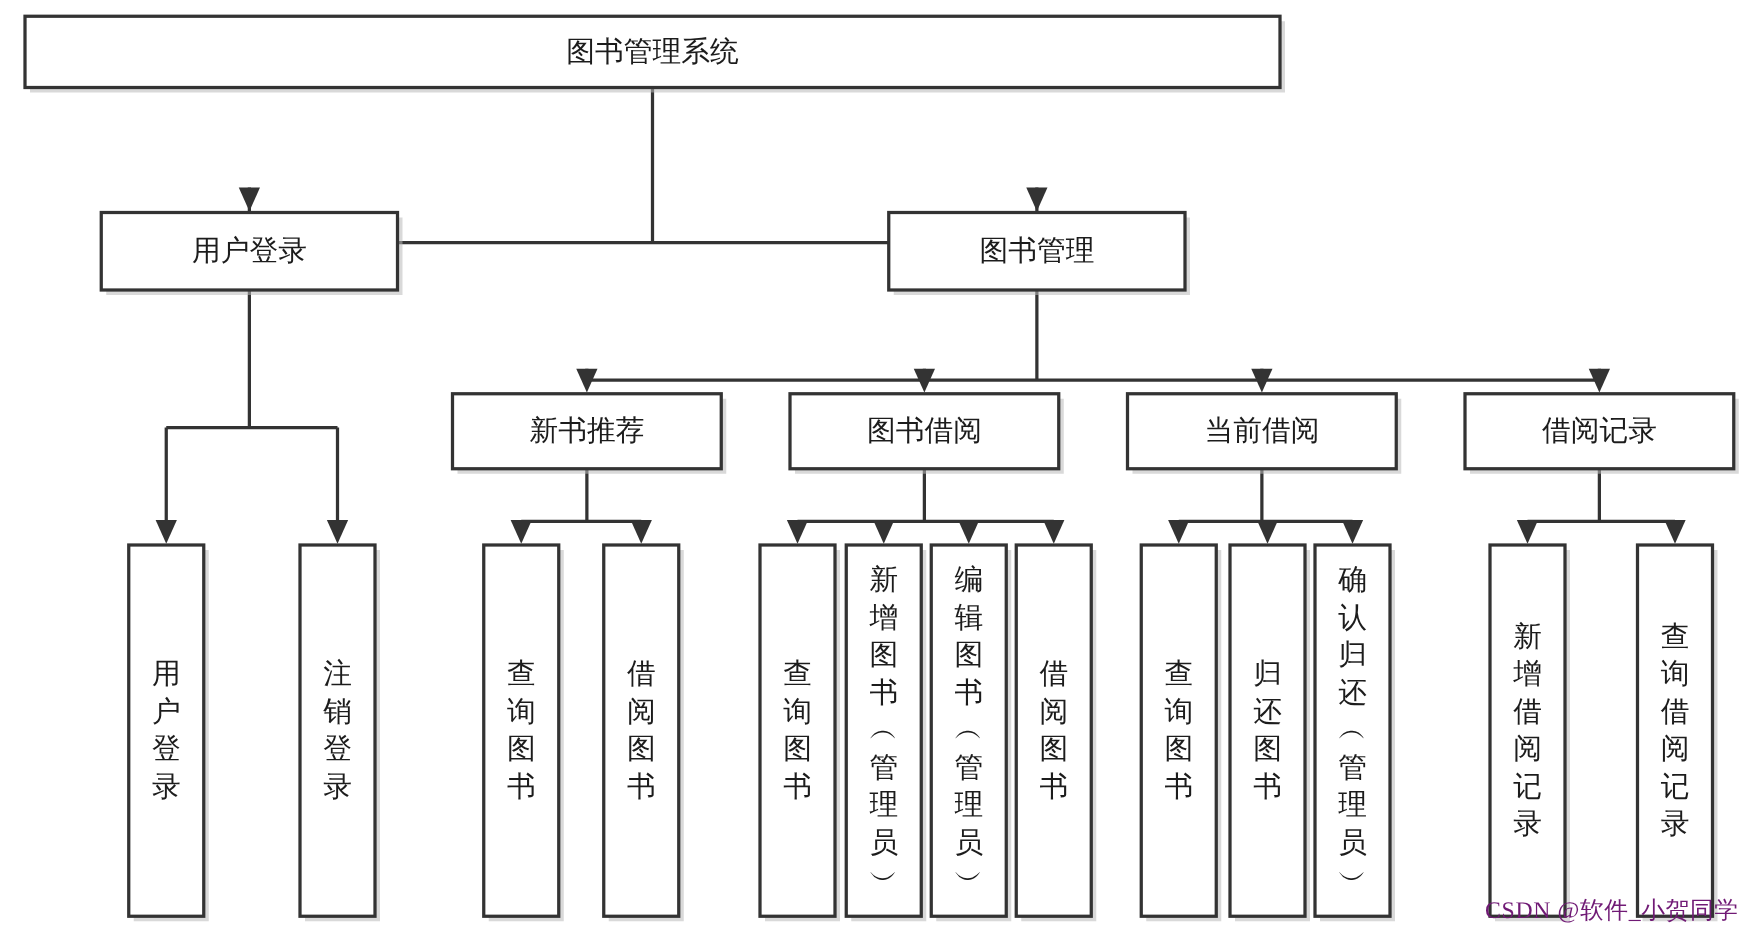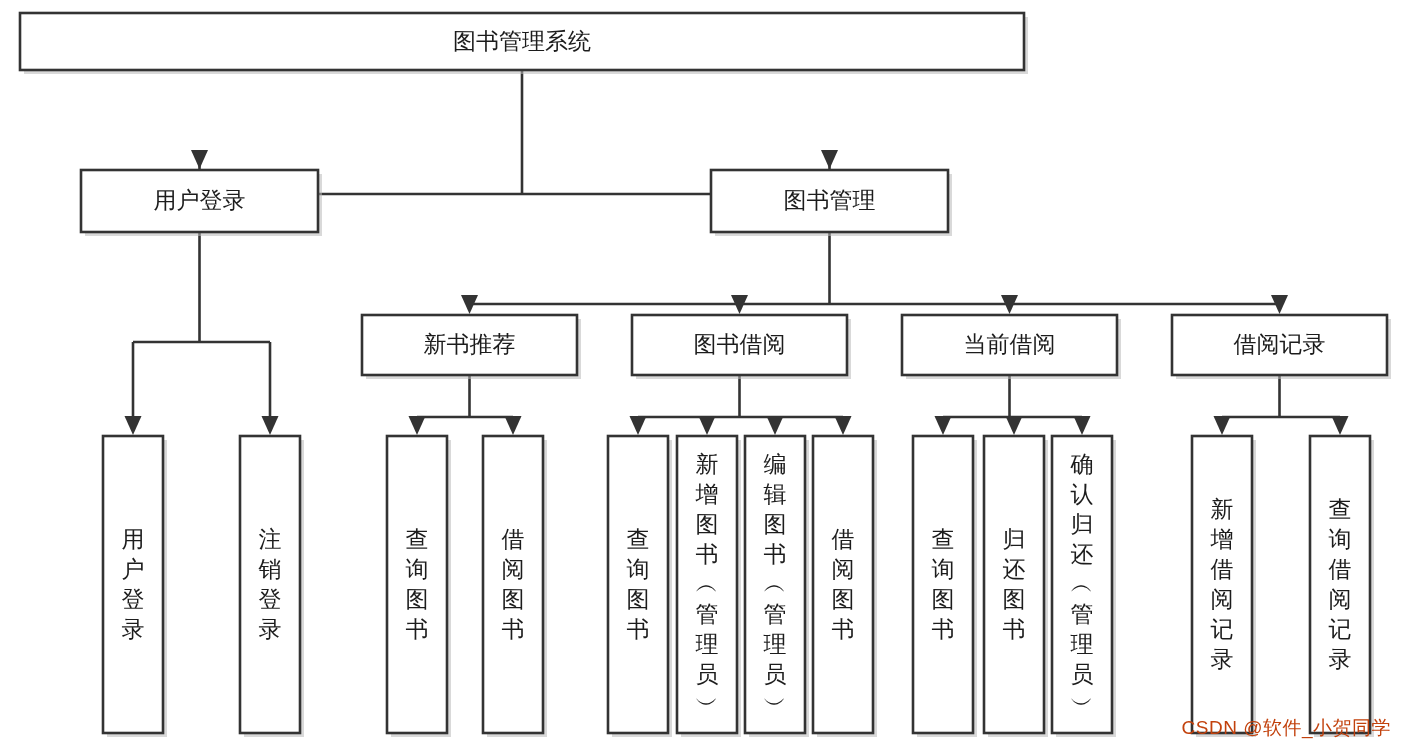--- a/index.html
+++ b/index.html
@@ -56,23 +56,23 @@
   .node-label-v {
     font-family: "Liberation Sans", "DejaVu Sans", sans-serif;
     font-size: 23px;
     fill: #1c1c1c;
     text-anchor: middle;
   }
   .watermark {
     position: absolute;
     right: 14px;
     bottom: 6px;
-    font-family: Liberation Sans, sans-serif;
+    font-family: Liberation Serif, serif;
     font-size: 19px;
-    color: #c2410c;
+    color: #701a75;
     letter-spacing: 0.5px;
     white-space: nowrap;
     user-select: none;
   }
 </style>
 </head>
 <body>
 
 <div id="diagram-root">
   <svg class="flow" viewBox="0 0 1405 747" xmlns="http://www.w3.org/2000/svg">

